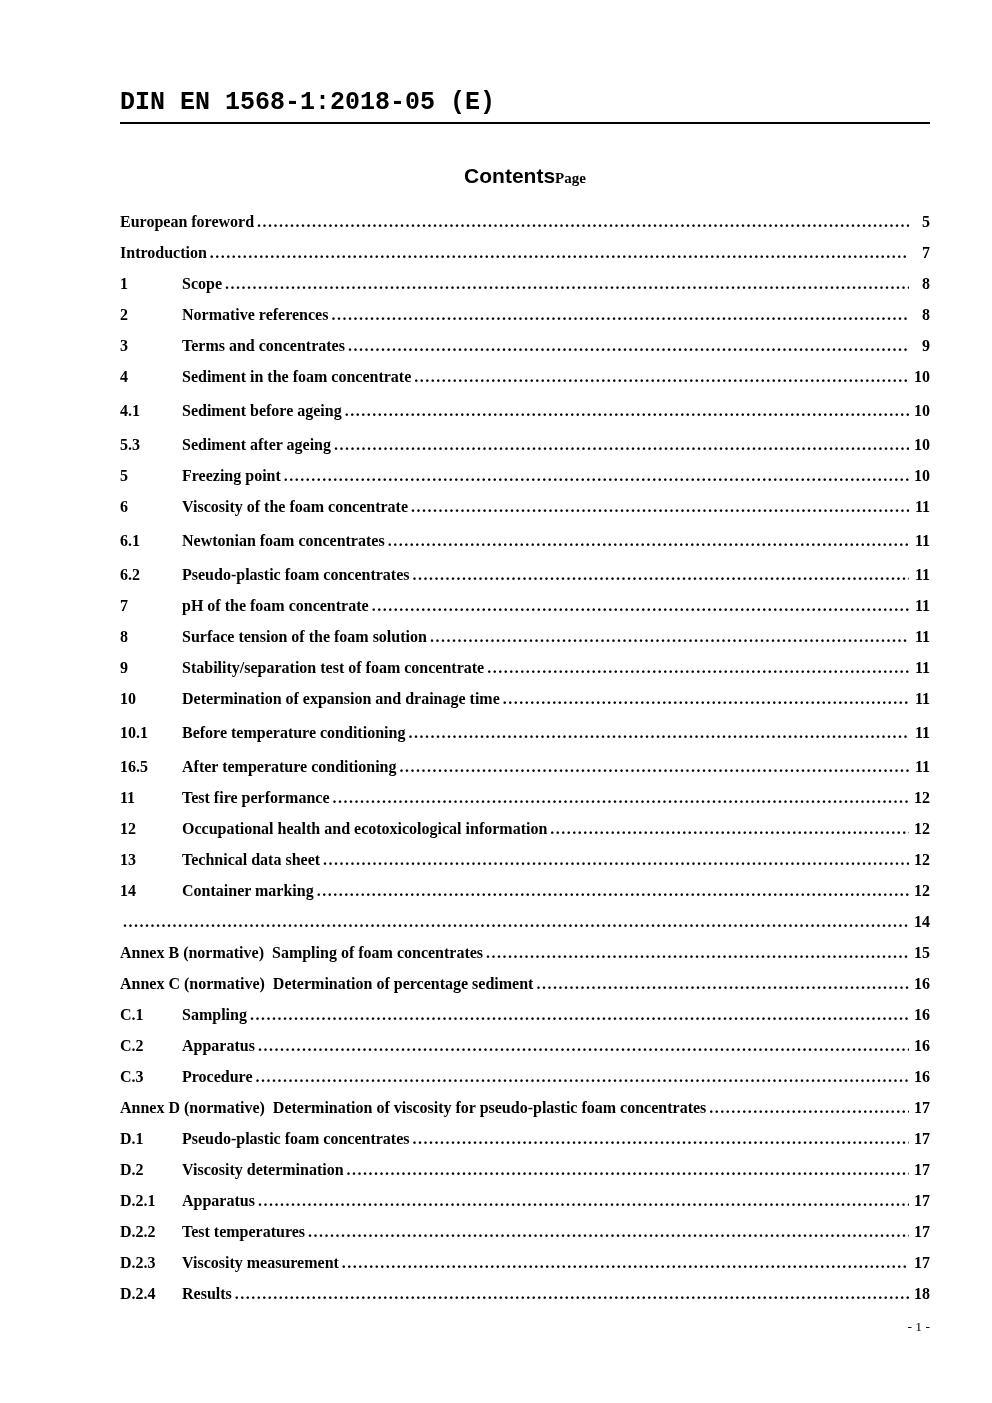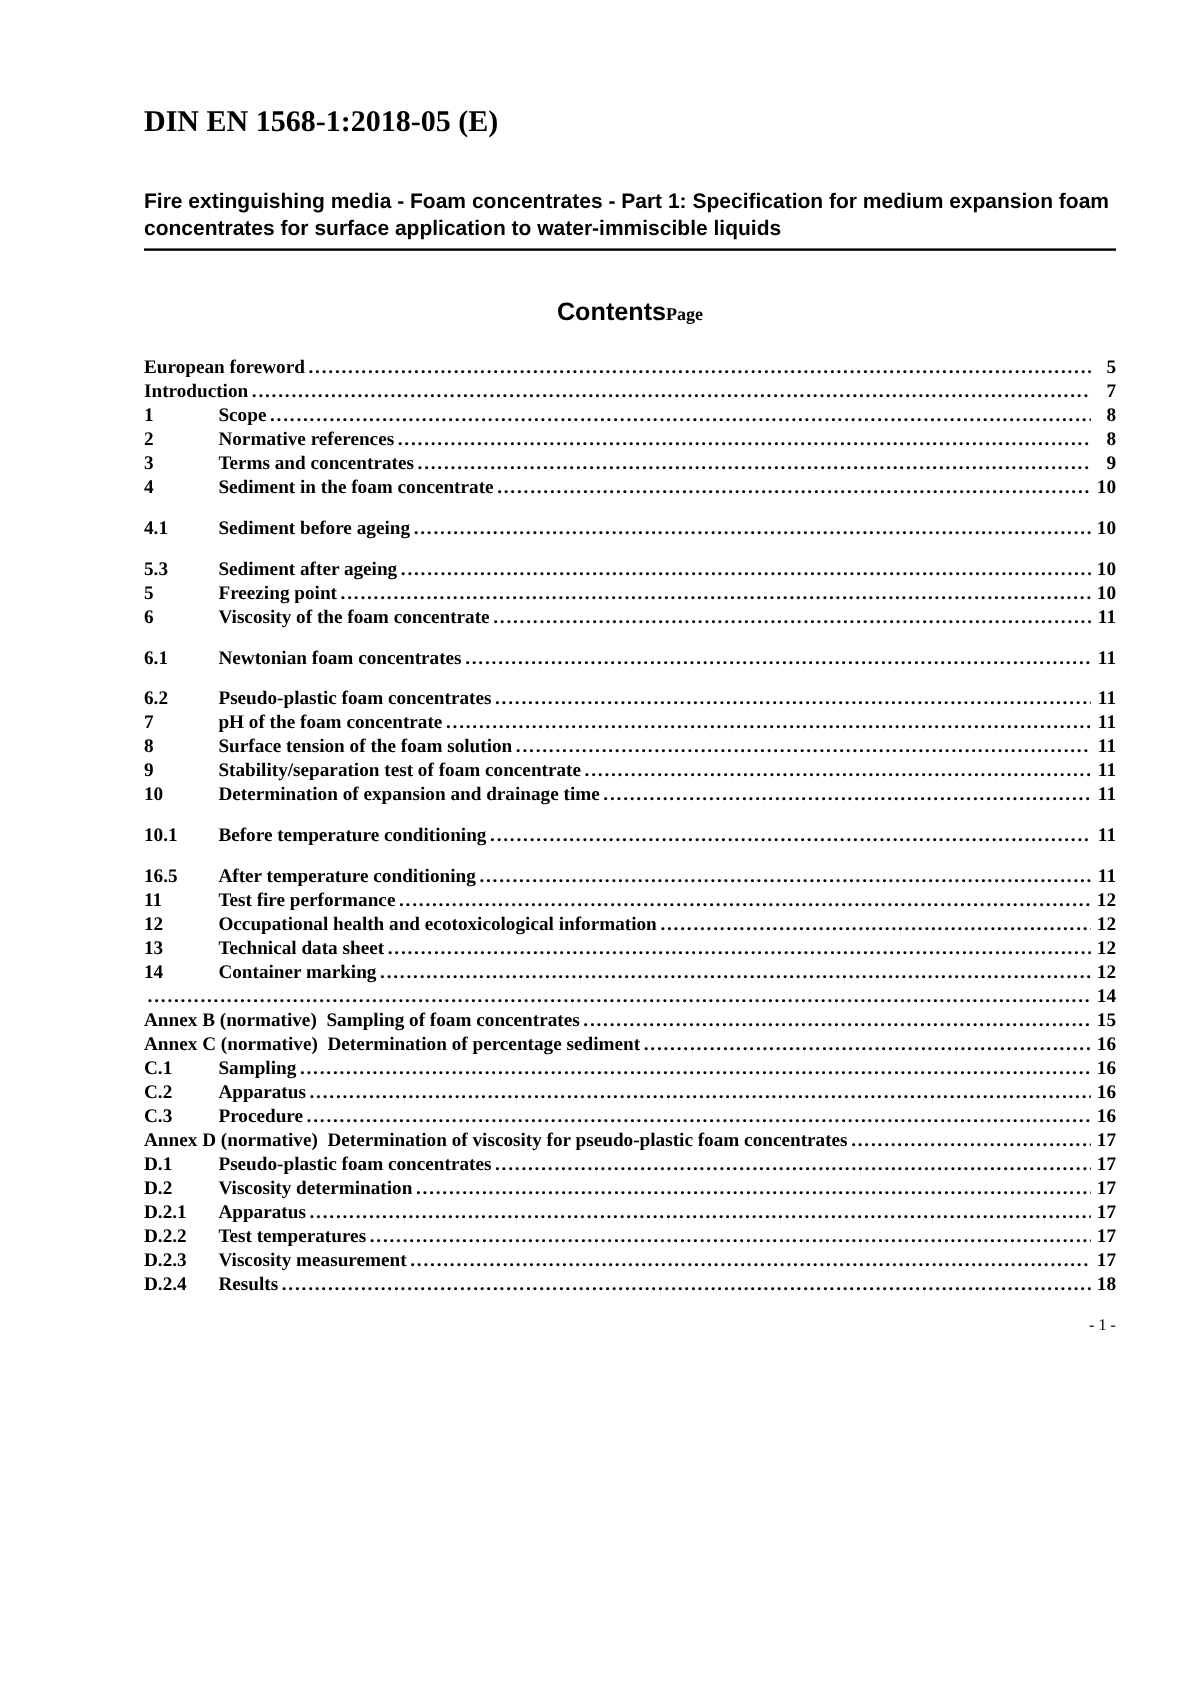--- a/index.html
+++ b/index.html
@@ -11,21 +11,21 @@
     color: #000;
     overflow: hidden;
   }
   .page {
     width: 992px;
     height: 1403px;
     padding: 88px 62px 0 120px;
     position: relative;
   }
   .doc-title {
-    font-family: Liberation Serif, serif;
+    font-family: Liberation Mono, monospace;
     font-weight: bold;
     font-size: 25px;
     letter-spacing: 0;
   }
   .subtitle {
     margin-top: 40px;
     font-family: "Liberation Sans", sans-serif;
     font-weight: bold;
     font-size: 17.5px;
     line-height: 23px;
@@ -51,20 +51,21 @@
     font-weight: bold;
     font-size: 15px;
   }
   .toc { margin-top: 24px; }
   .toc-row {
     display: flex;
     align-items: baseline;
     font-weight: bold;
     font-size: 16px;
     line-height: 20px;
+    margin-top: 11px;
   }
   .toc-row.tight { margin-top: 14px; }
   .num {
     flex: 0 0 62px;
     width: 62px;
     white-space: pre;
   }
   .label { white-space: pre; }
   .leader {
     flex: 1;
@@ -85,21 +86,20 @@
     font-family: "Liberation Serif", serif;
   }
 </style>
 </head>
 <body>
 
 <div class="page">
 
   <h1 class="doc-title">DIN EN 1568-1:2018-05 (E)</h1>
 
-  <div class="subtitle">Fire extinguishing media - Foam concentrates - Part 1: Specification for medium expansion foam concentrates for surface application to water-immiscible liquids</div>
   <div class="rule"></div>
 
   <div class="contents-row">
     <span class="contents-heading">Contents</span>
     <span class="page-label">Page</span>
   </div>
 
   <div class="toc" id="toc">
       <div class="toc-row">
         <span class="label">European foreword</span>

